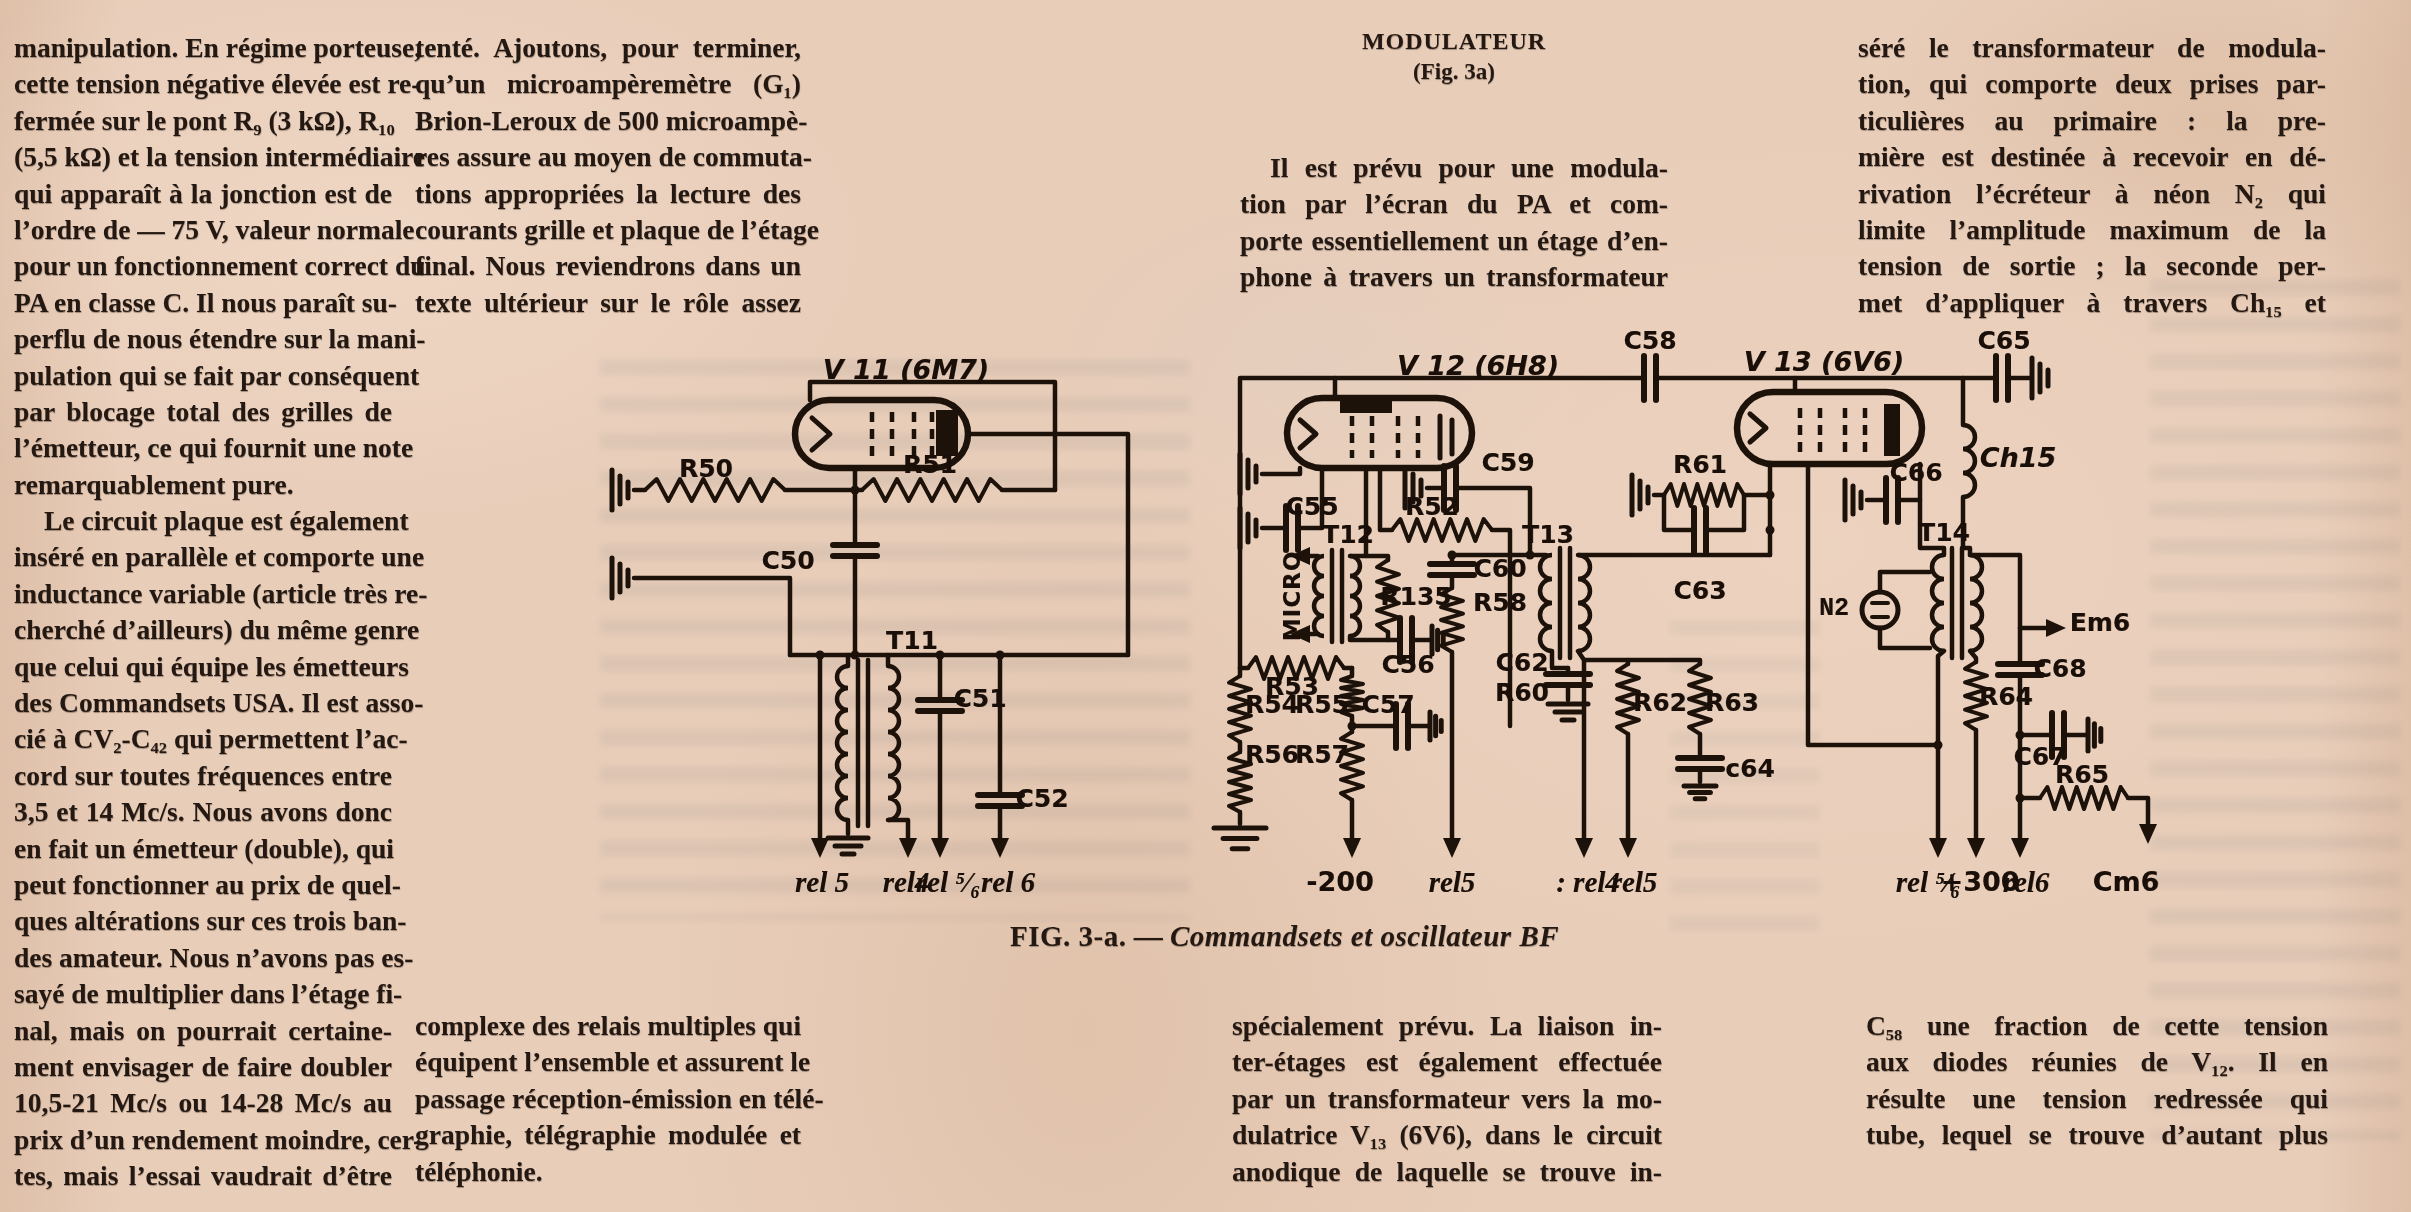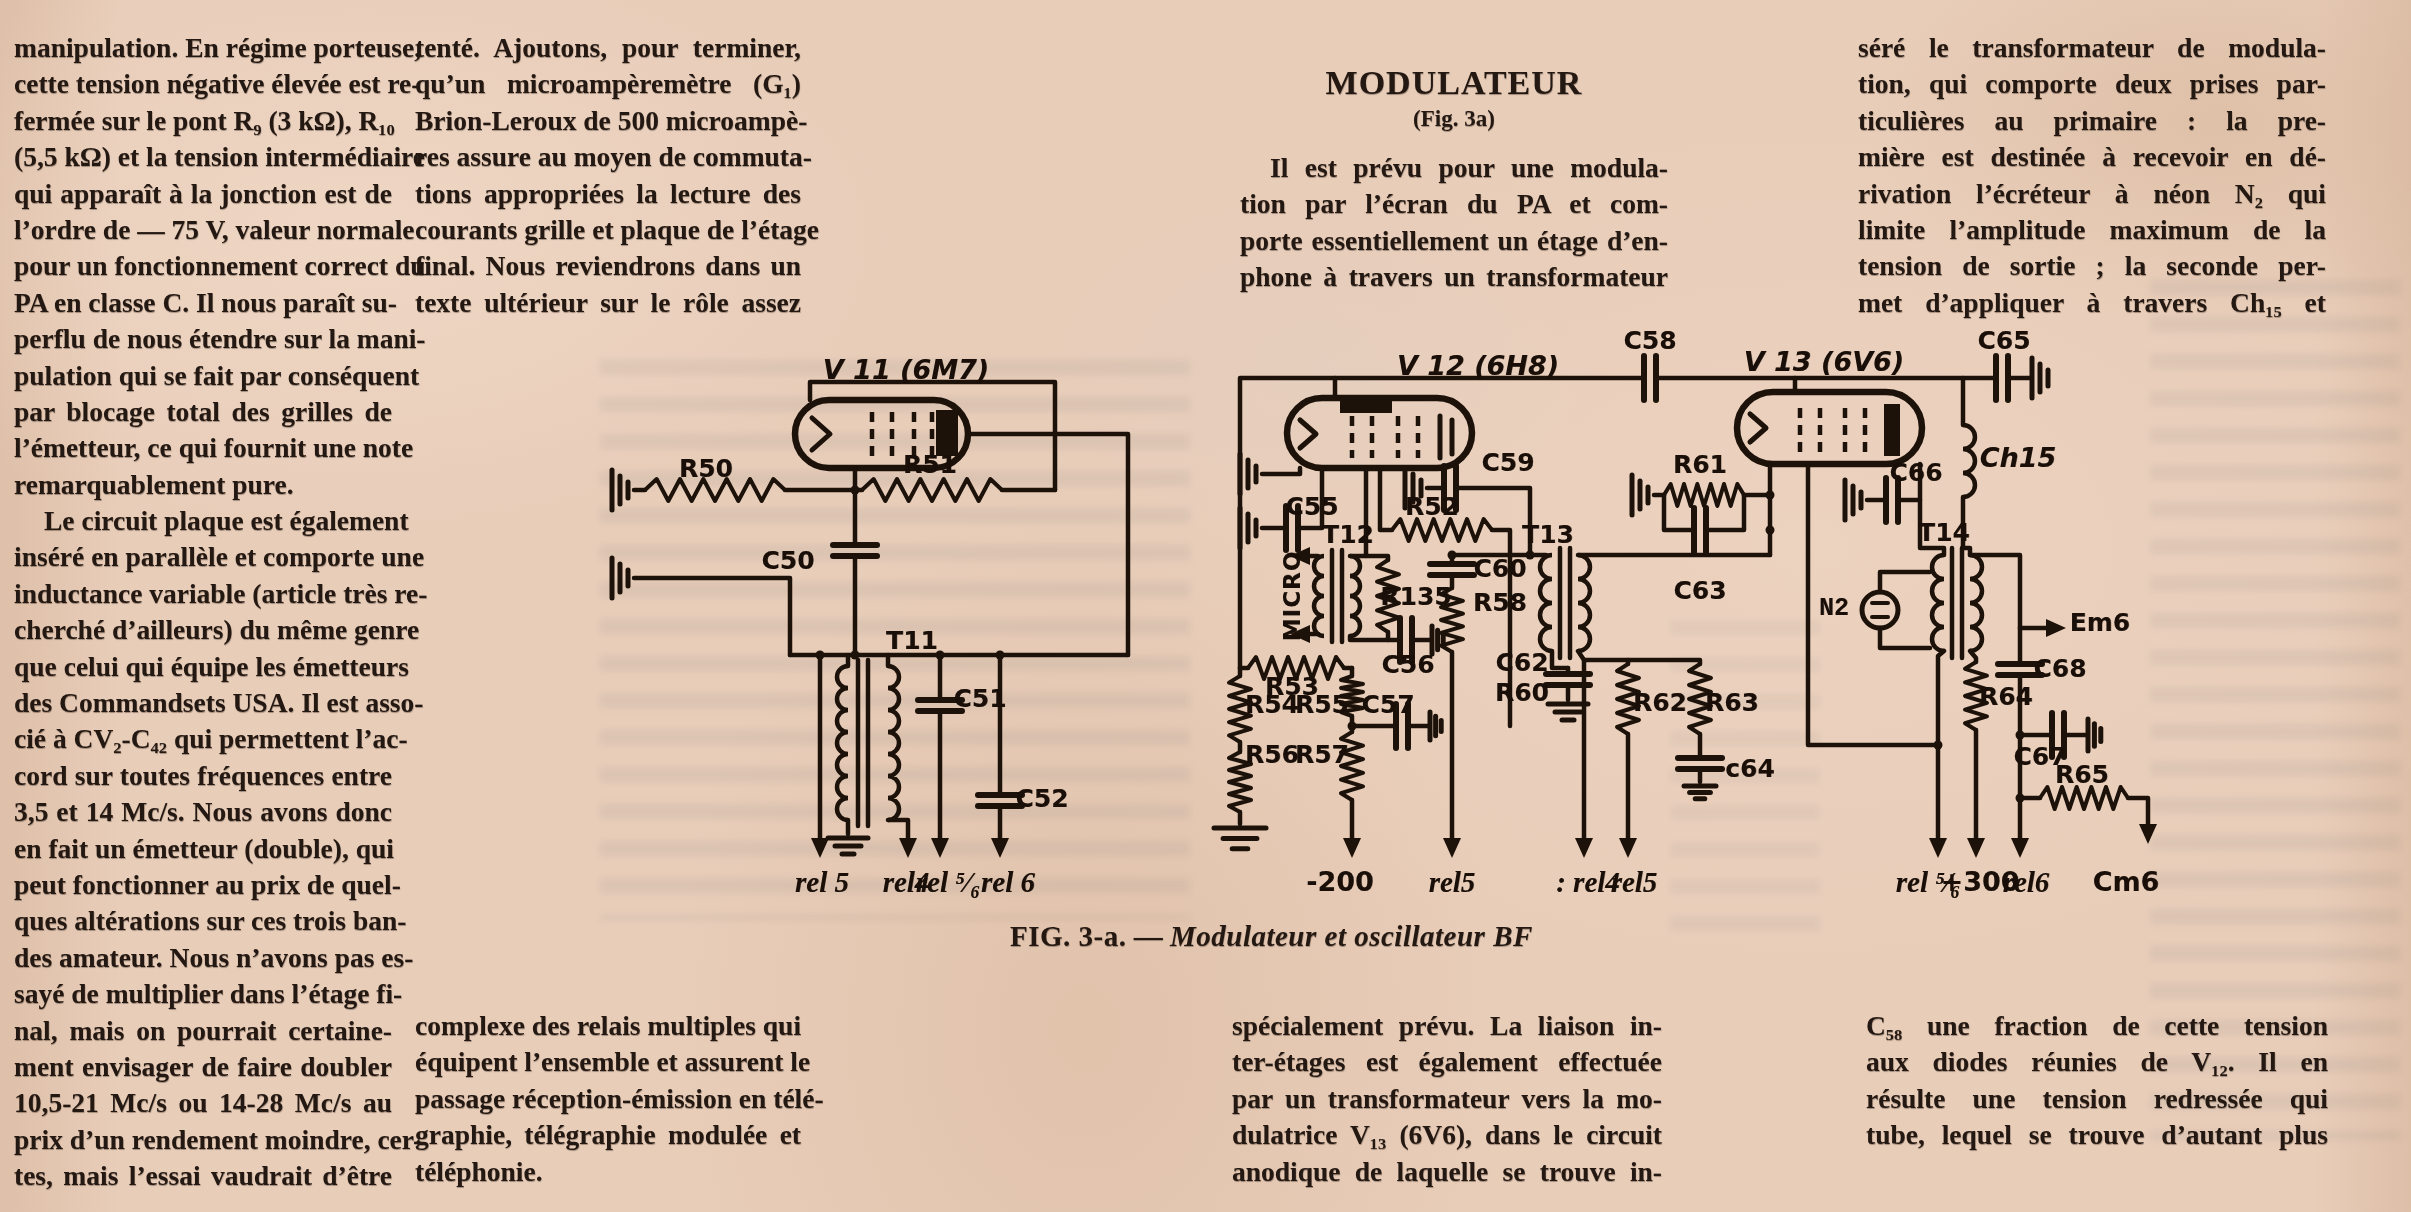--- a/index.html
+++ b/index.html
@@ -19,21 +19,21 @@
   .col{
     position:absolute;
     font-size:27.5px;font-weight:bold;line-height:36.4px;
     text-align:justify;
     text-shadow:0.4px 0.5px 0.7px rgba(35,20,10,.35);
   }
   .jline{display:block;text-align:justify;text-align-last:justify;height:36.4px;overflow:visible;white-space:nowrap;}
   .jline.last{text-align-last:left;}
   .jline.indent{text-indent:30px;}
   .c3head{position:absolute;text-align:center;font-weight:bold;text-shadow:0.4px 0.5px 0.7px rgba(35,20,10,.35);}
-  .c3title{font-size:34px;letter-spacing:1px;margin-top:36px;}
+  .c3title{font-size:24px;letter-spacing:1px;}
   .c3sub{font-size:23px;margin-top:4px;}
   
   #schem{position:absolute;left:0;top:0;pointer-events:none;}
   .slab{
     position:absolute;transform:translateX(-50%);
     font-family:"DejaVu Sans","Liberation Sans",sans-serif;
     font-weight:bold;font-size:25px;color:#190f08;white-space:nowrap;
     text-shadow:0.4px 0.4px 0.5px rgba(25,15,8,.4);
   }
   .slab.tube{font-style:italic;font-size:27px;}
@@ -138,21 +138,21 @@
 <div class="col" style="left:1866px;top:1008px;width:462px;">
     <div class="jline">C₅₈ une fraction de cette tension</div>
     <div class="jline">aux diodes réunies de V₁₂. Il en</div>
     <div class="jline">résulte une tension redressée qui</div>
     <div class="jline">tube, lequel se trouve d’autant plus</div>
   </div>
 
 <div id="caption">
   <span class="figno">FIG. 3-a.</span>
   <span>—</span>
-  <span class="figtxt">Modulateur et oscillateur BF</span>
+  <span class="figtxt">Commandsets et oscillateur BF</span>
 </div>
 
 <svg id="schem" width="2411" height="1212" viewBox="0 0 2411 1212">
     <polyline points="810 400 810 382 1055 382 1055 490" fill="none" stroke="#1c120a" stroke-width="4.5" stroke-linecap="round" stroke-linejoin="round"></polyline>
     <polyline points="968 434 1128 434 1128 655" fill="none" stroke="#1c120a" stroke-width="4.5" stroke-linecap="round" stroke-linejoin="round"></polyline>
     <rect x="795" y="400" width="173" height="68" rx="34" fill="none" stroke="#1c120a" stroke-width="6.5"></rect>
     <rect x="936" y="410" width="22" height="46" fill="#1c120a"></rect>
     <polyline points="812 418 830 434 812 450" fill="none" stroke="#1c120a" stroke-width="5" stroke-linecap="round" stroke-linejoin="round"></polyline>
     <line x1="872" y1="412" x2="872" y2="456" stroke="#1c120a" stroke-width="4.5" stroke-dasharray="10 7"></line>
     <line x1="892" y1="412" x2="892" y2="456" stroke="#1c120a" stroke-width="4.5" stroke-dasharray="10 7"></line>

